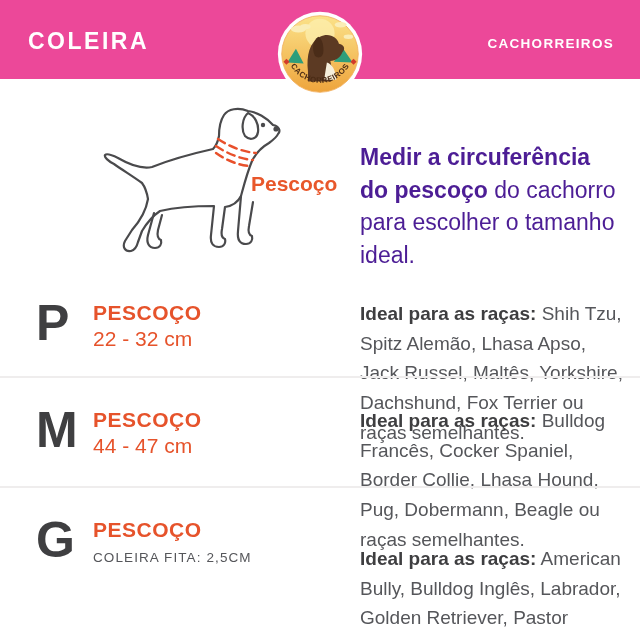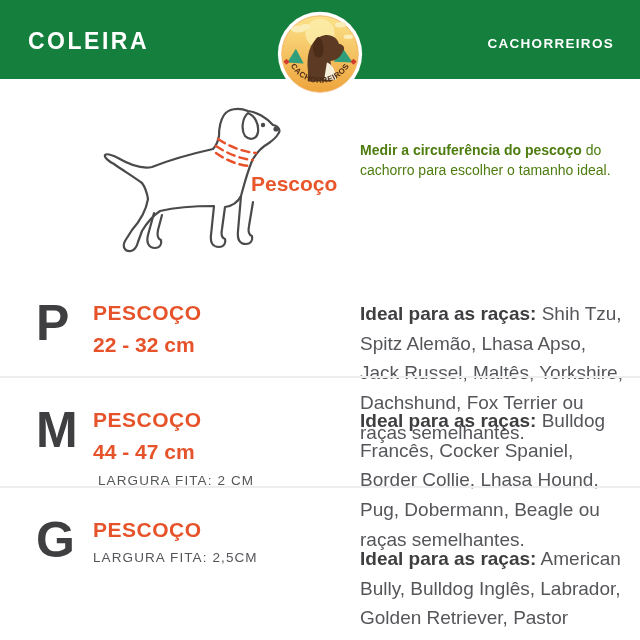--- a/index.html
+++ b/index.html
@@ -1,48 +1,48 @@
 <!DOCTYPE html>
 <html><head>
 <meta charset="utf-8">
 <style>
   html,body{margin:0;padding:0;background:#fff;}
   #stage{
     position:relative;width:640px;height:640px;overflow:hidden;background:#ffffff;
     font-family:"Liberation Sans", sans-serif;
   }
   
-  .header{position:absolute;left:0;top:0;width:640px;height:79px;background:#15803d;}
+  .header{position:absolute;left:0;top:0;width:640px;height:79px;background:#ec4899;}
   .product-title{
     position:absolute;left:28px;top:28px;color:#ffffff;font-size:23px;font-weight:800;
     letter-spacing:2.5px;
   }
   .brand-name{
     position:absolute;right:26px;top:36px;color:#ffffff;font-size:13.5px;font-weight:800;
     letter-spacing:1.3px;
   }
   .logo{position:absolute;left:277px;top:11px;width:86px;height:86px;}
   
   .dog-art{position:absolute;left:92px;top:103px;width:245px;height:165px;}
   .neck-label{
     position:absolute;left:251px;top:172px;color:#E8572B;font-size:21px;font-weight:700;
   }
   .instruction{
-    position:absolute;left:360px;top:141px;width:264px;color:#4d7c0f;
-    font-size:14px;line-height:1.42;font-weight:400;
+    position:absolute;left:360px;top:141px;width:264px;color:#4c1d95;
+    font-size:23px;line-height:1.42;font-weight:400;
   }
   .instruction b{font-weight:800;}
   
   .divider{position:absolute;left:0;width:640px;height:2px;background:#EFEDED;}
   .size-letter{
     position:absolute;left:36px;color:#3F3F41;font-size:50px;font-weight:900;line-height:1;
   }
   .size-mid{position:absolute;left:93px;}
   .part-name{color:#E6532B;font-size:21px;font-weight:800;letter-spacing:0.5px;line-height:1.1;}
-  .part-range{color:#E6532B;font-size:21px;font-weight:700;line-height:1.2;margin-top:8px;}
+  .part-range{color:#E6532B;font-size:21px;font-weight:400;line-height:1.2;margin-top:2px;}
   .strap{color:#55565A;font-size:13.5px;font-weight:500;letter-spacing:1.1px;margin-top:9px;}
   .strap.indent{margin-left:5px;}
   .breeds{
     position:absolute;left:360px;width:266px;color:#55565A;font-size:19px;line-height:1.56;
   }
   .breeds b{color:#3E3E40;font-weight:700;}
 </style>
 </head>
 <body>
 
@@ -132,30 +132,29 @@
   <div class="breeds" style="top:299px">
     <b>Ideal para as raças:</b><span> Shih Tzu, Spitz Alemão, Lhasa Apso, Jack Russel, Maltês, Yorkshire, Dachshund, Fox Terrier ou raças semelhantes.</span>
   </div>
 
   <div class="divider" style="top:376px"></div>
 
   <div class="size-letter" style="top:405px">M</div>
   <div class="size-mid" style="top:408px">
     <div class="part-name">PESCOÇO</div>
     <div class="part-range">44 - 47 cm</div>
-    <div class="strap indent">LARGURA FITA: 2 CM</div>
   </div>
   <div class="breeds" style="top:406px">
     <b>Ideal para as raças:</b><span> Bulldog Francês, Cocker Spaniel, Border Collie, Lhasa Hound, Pug, Dobermann, Beagle ou raças semelhantes.</span>
   </div>
 
   <div class="divider" style="top:486px"></div>
 
   <div class="size-letter" style="top:515px">G</div>
   <div class="size-mid" style="top:518px">
     <div class="part-name">PESCOÇO</div>
-    <div class="strap">LARGURA FITA: 2,5CM</div>
+    <div class="strap">COLEIRA FITA: 2,5CM</div>
   </div>
   <div class="breeds" style="top:544px">
     <b>Ideal para as raças:</b><span> American Bully, Bulldog Inglês, Labrador, Golden Retriever, Pastor Alemão, Rottweiler, Bull Terrier, Boxer, Pitbull, Chow Chow ou raças semelhantes.</span>
   </div>
 
 </div>
 
 </body></html>

